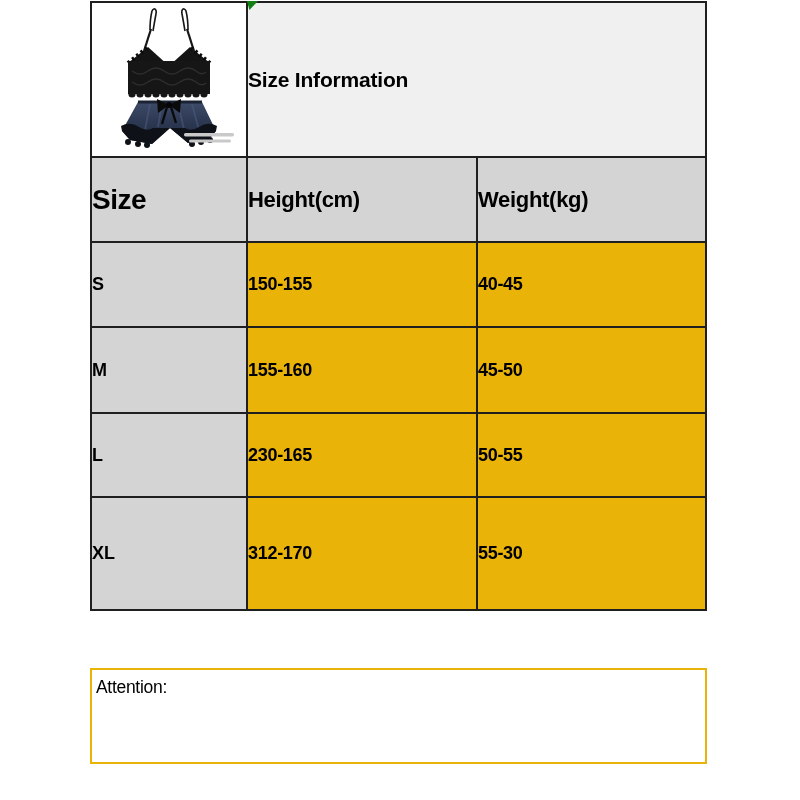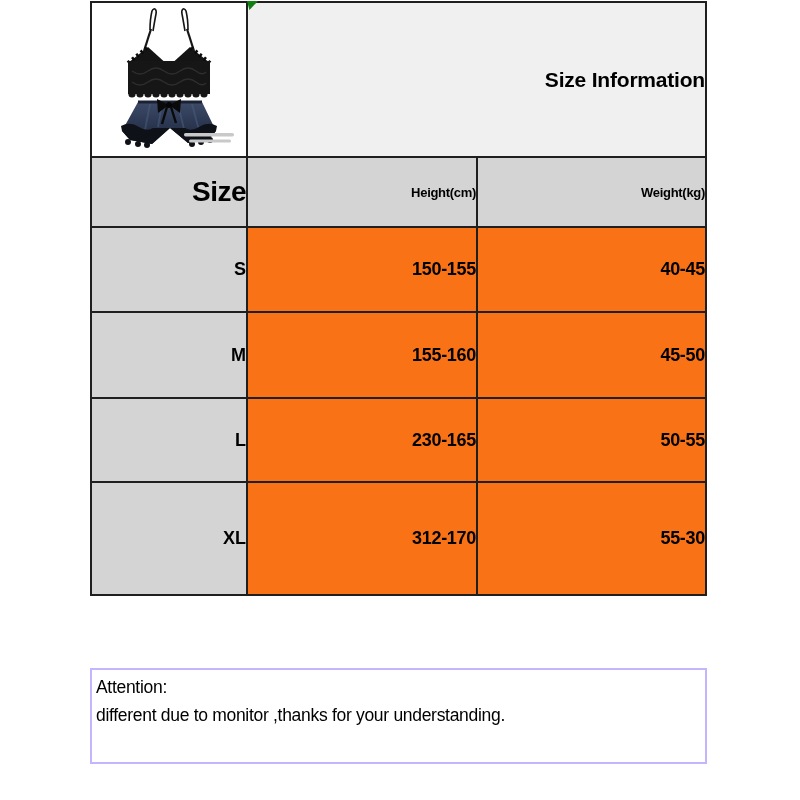--- a/index.html
+++ b/index.html
@@ -8,41 +8,41 @@
     font-family:"Liberation Sans", sans-serif;color:#000;
   }
   .canvas{position:relative;width:800px;height:800px;background:#ffffff;overflow:hidden;}
 
   table.size-table{
     position:absolute;left:90px;top:1px;
     border-collapse:collapse;table-layout:fixed;
   }
   table.size-table td, table.size-table th{
     border:2px solid #1f1f1f;
-    text-align:right;vertical-align:middle;padding:0;
+    text-align:left;vertical-align:middle;padding:0;
     overflow:hidden;
   }
   .cell-img{background:#ffffff;}
   .cell-info{
     background:#f0f0f0;font-size:21px;font-weight:bold;letter-spacing:-0.2px;
   }
   .cell-sizehead{background:#d4d4d4;font-size:28px;font-weight:bold;letter-spacing:-0.5px;}
-  .cell-colhead{background:#d4d4d4;font-size:13px;font-weight:bold;letter-spacing:-0.3px;}
+  .cell-colhead{background:#d4d4d4;font-size:22px;font-weight:bold;letter-spacing:-0.3px;}
   .cell-size{background:#d4d4d4;font-size:18px;font-weight:bold;}
-  .cell-data{background:#f97316;font-size:18px;font-weight:bold;letter-spacing:-0.3px;}
+  .cell-data{background:#eab308;font-size:18px;font-weight:bold;letter-spacing:-0.3px;}
 
   .corner-marker{
     position:absolute;left:247px;top:1px;width:11px;height:9px;
     background:#118011;
     clip-path:polygon(0 0,100% 0,22% 100%);
   }
 
   .attention{
     position:absolute;left:90px;top:668px;width:617px;height:96px;
-    box-sizing:border-box;border:2px solid #c4b5fd;background:#ffffff;
+    box-sizing:border-box;border:2px solid #eab308;background:#ffffff;
     padding:3px 4px 0 4px;
   }
   .attention .line{
     font-size:17.5px;line-height:28px;letter-spacing:-0.3px;white-space:nowrap;
   }
 </style>
 </head>
 <body>
 
 <div class="canvas">
@@ -118,21 +118,21 @@
           </g>
 
           <g fill="#c9c9c9">
             <rect x="92" y="130" width="50" height="3.4" rx="1.6"></rect>
             <rect x="97" y="136.5" width="42" height="3" rx="1.5"></rect>
           </g>
         </svg>
       </td>
       <td class="cell-info" colspan="2">Size Information</td>
     </tr>
-    <tr style="height:70px">
+    <tr style="height:85px">
       <th class="cell-sizehead">Size</th>
       <th class="cell-colhead">Height(cm)</th>
       <th class="cell-colhead">Weight(kg)</th>
     </tr>
     <tr style="height:85px">
       <td class="cell-size">S</td>
       <td class="cell-data">150-155</td>
       <td class="cell-data">40-45</td>
     </tr>
     <tr style="height:86px">
@@ -150,16 +150,15 @@
       <td class="cell-data">312-170</td>
       <td class="cell-data">55-30</td>
     </tr>
   </tbody>
     </table>
 
   <div class="corner-marker"></div>
 
   <div class="attention">
     <div class="line">Attention:</div>
-    <div class="line">different due to monitor ,thanks for your understanding.</div>
   </div>
 
 </div>
 
 </body></html>

